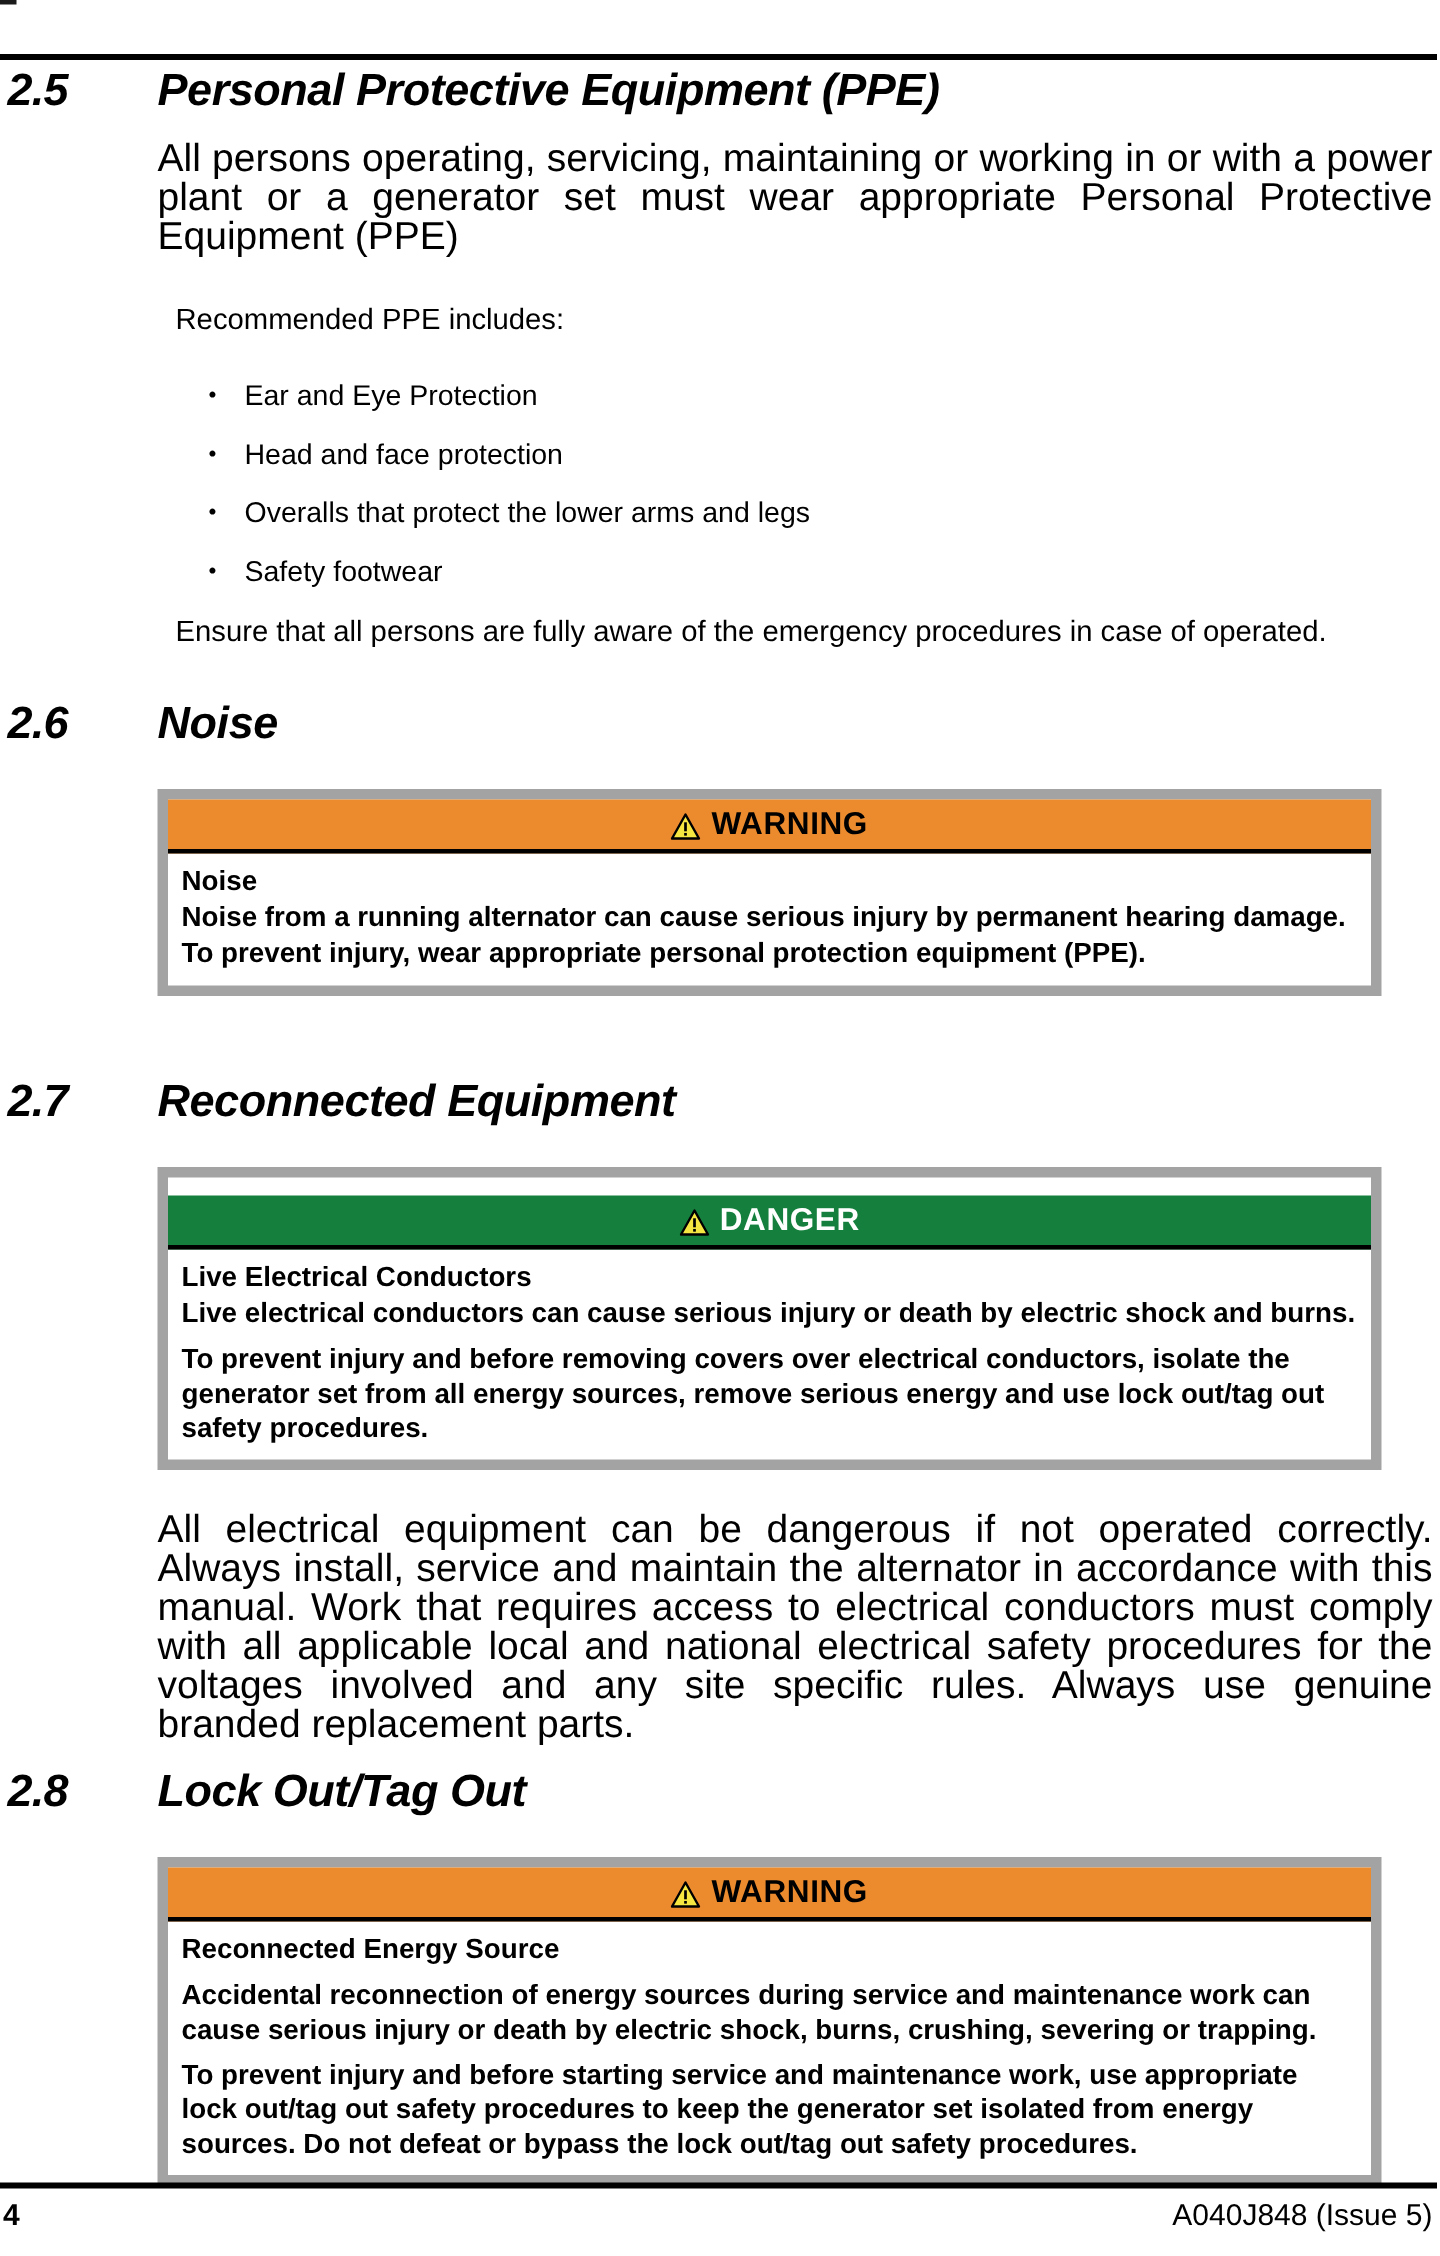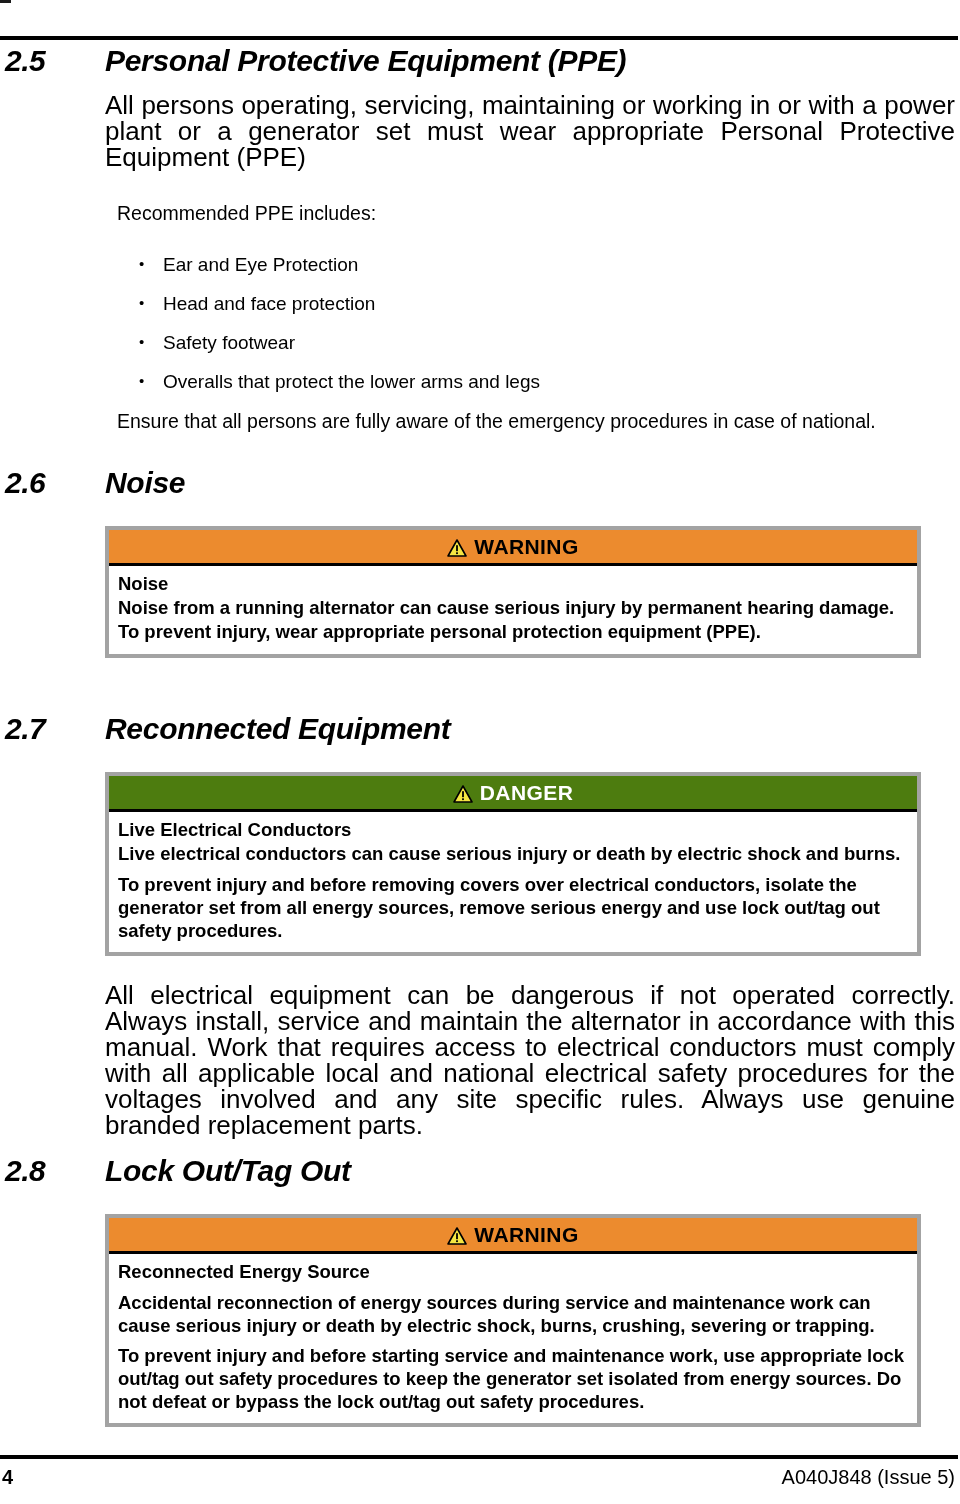--- a/index.html
+++ b/index.html
@@ -113,34 +113,34 @@
     position: absolute;
     left: 34px;
     top: -1px;
     font-size: 15px;
   }
 
   
   .alert {
     margin-left: 105px;
     width: 816px;
-    border: 4px solid #a3a3a3;
+    border: 7px solid #a3a3a3;
     box-sizing: border-box;
     background: #ffffff;
   }
   .alert-bar {
     height: 36px;
     border-bottom: 3px solid #000000;
     display: flex;
     align-items: center;
     justify-content: center;
     box-sizing: border-box;
   }
   .alert.warning .alert-bar { background: #ec8b2e; }
-  .alert.danger  .alert-bar { background: #4d7c0f; }
+  .alert.danger  .alert-bar { background: #15803d; margin-top: 12px; }
 
   .alert-bar .tri {
     display: inline-block;
     width: 20px;
     height: 18px;
     margin-right: 7px;
     position: relative;
     top: 1px;
   }
   .alert-label {
@@ -214,24 +214,24 @@
       </div>
       <div class="sp-14"></div>
       <div class="body-block">
         <p class="just">All persons operating, servicing, maintaining or working in or with a power plant or a generator set must wear appropriate Personal Protective Equipment (PPE)</p>
         <div class="sp-18"></div>
         <p class="left">Recommended PPE includes:</p>
         <div class="sp-14"></div>
         <ul class="ppe-list">
           <li>Ear and Eye Protection</li>
           <li>Head and face protection</li>
+          <li>Overalls that protect the lower arms and legs</li>
           <li>Safety footwear</li>
-          <li>Overalls that protect the lower arms and legs</li>
         </ul>
-        <p class="left">Ensure that all persons are fully aware of the emergency procedures in case of national.</p>
+        <p class="left">Ensure that all persons are fully aware of the emergency procedures in case of operated.</p>
       </div>
     </div>
 
     <div class="sp-20"></div>
 
     <div class="section">
       <div class="sec-head">
         <div class="sec-num">2.6</div>
         <div class="sec-title">Noise</div>
       </div>

